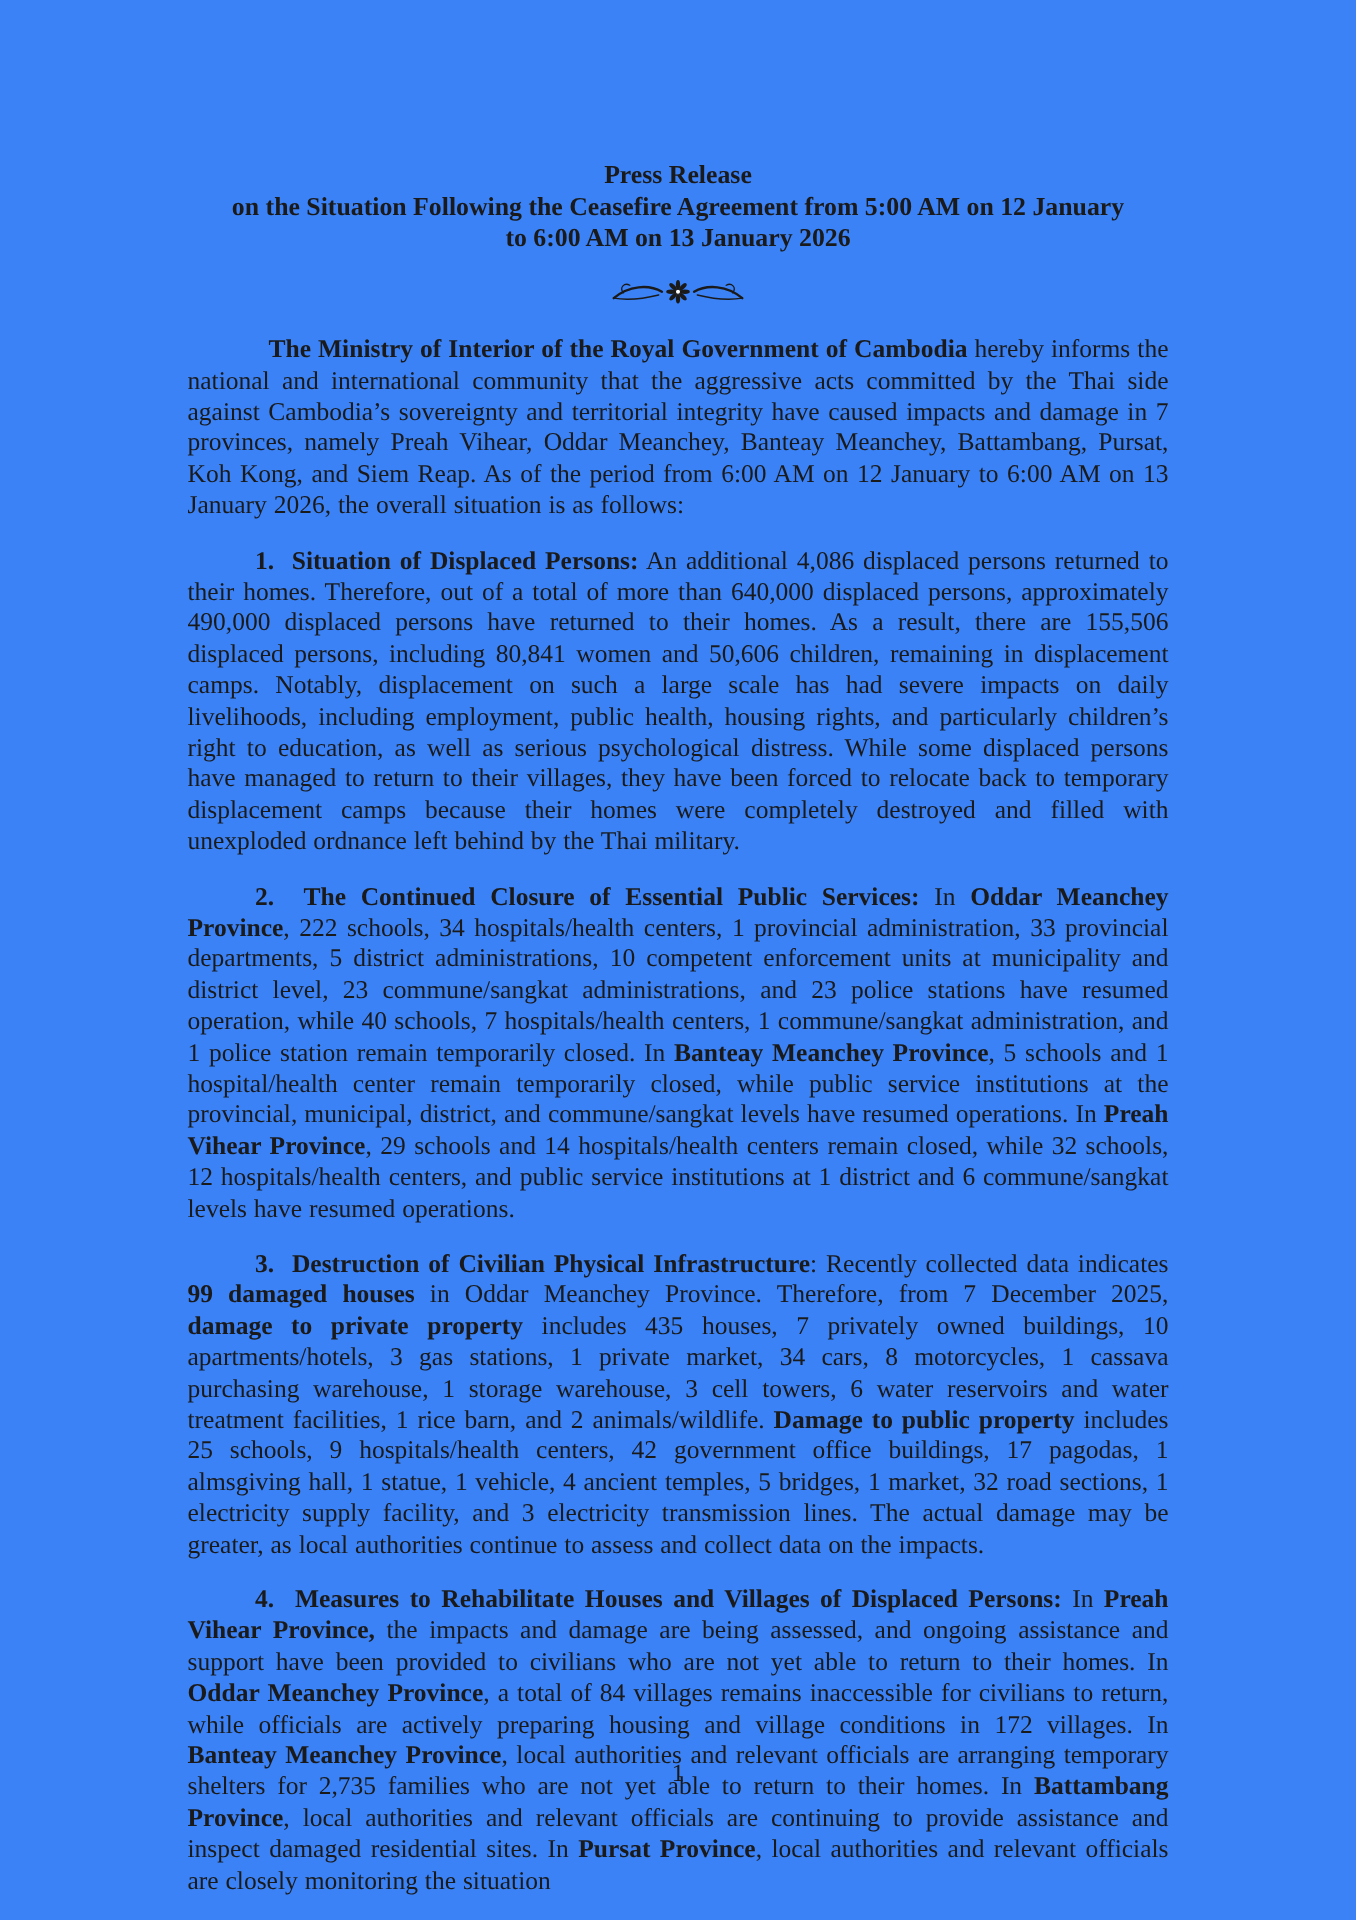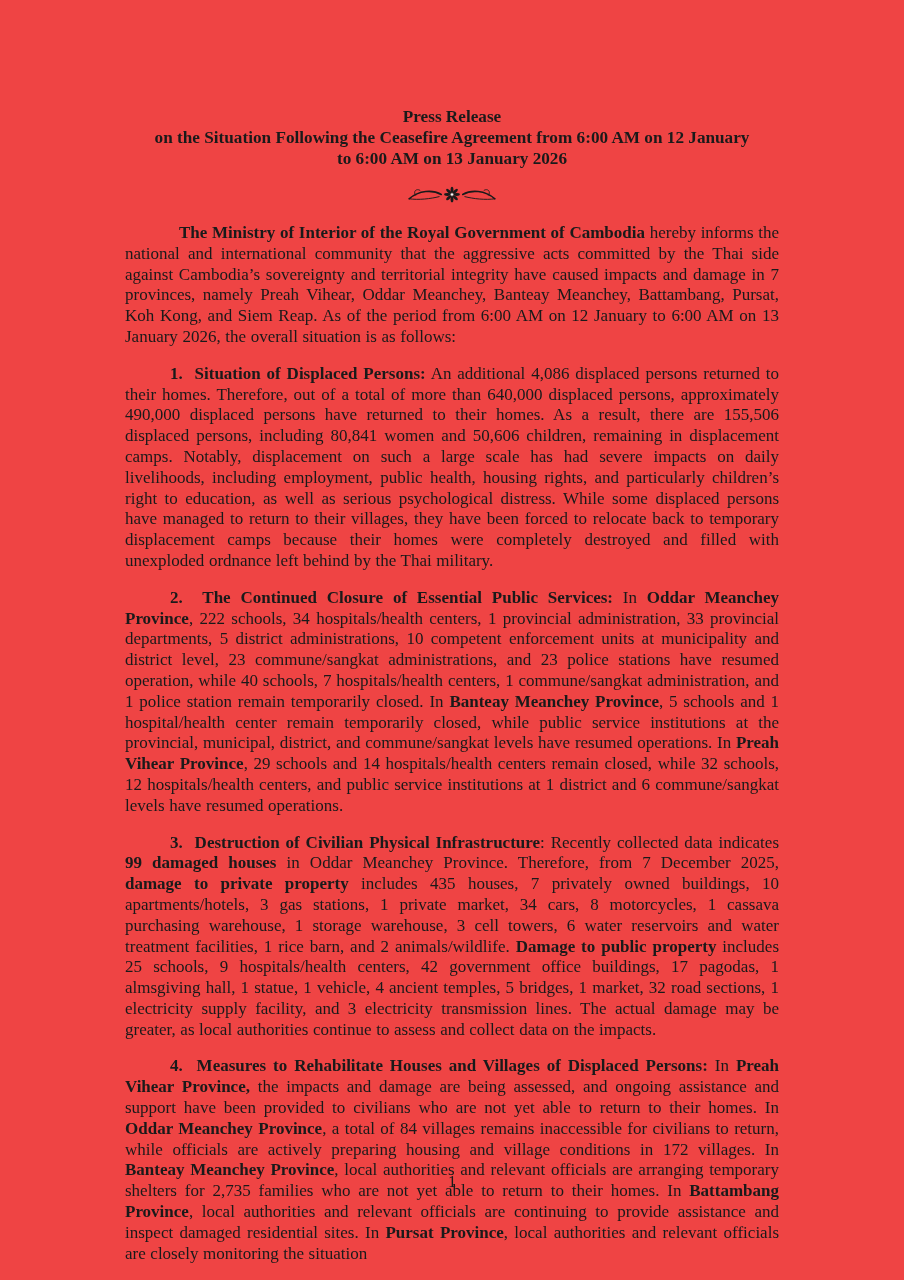--- a/index.html
+++ b/index.html
@@ -8,21 +8,21 @@
   }
   body {
     width: 904px; height: 1280px;
     overflow: hidden;
     font-family: "Liberation Serif", "DejaVu Serif", serif;
     color: #1a1a1a;
   }
   .page {
     position: relative;
     width: 904px; height: 1280px;
-    background: #ef4444;
+    background: #3b82f6;
   }
   .doc {
     width: 686px;
     margin: 0 auto;
     padding-top: 106px;
   }
   .title-block {
     text-align: center;
     font-weight: bold;
     font-size: 17.2px;
@@ -54,21 +54,21 @@
   }
 </style>
 </head>
 <body>
 
 <div class="page">
   <div class="doc">
 
     <div class="title-block">
       <div>Press Release</div>
-      <div>on the Situation Following the Ceasefire Agreement from 6:00 AM on 12 January</div>
+      <div>on the Situation Following the Ceasefire Agreement from 5:00 AM on 12 January</div>
       <div>to 6:00 AM on 13 January 2026</div>
     </div>
 
     <div class="ornament-wrap">
       <svg width="100" height="23" viewBox="0 0 140 30" aria-hidden="true">
         <g fill="none" stroke="#1a1a1a" stroke-linecap="round">
           <path d="M10 21 C 24 9, 43 8, 55 15" stroke-width="2.2"></path>
           <path d="M10 21 C 23 23, 40 21, 52 18" stroke-width="1.3"></path>
           <path d="M19 16 c -4 -5, 1 -10, 6 -7" stroke-width="1.2"></path>
           <g transform="translate(140,0) scale(-1,1)">

